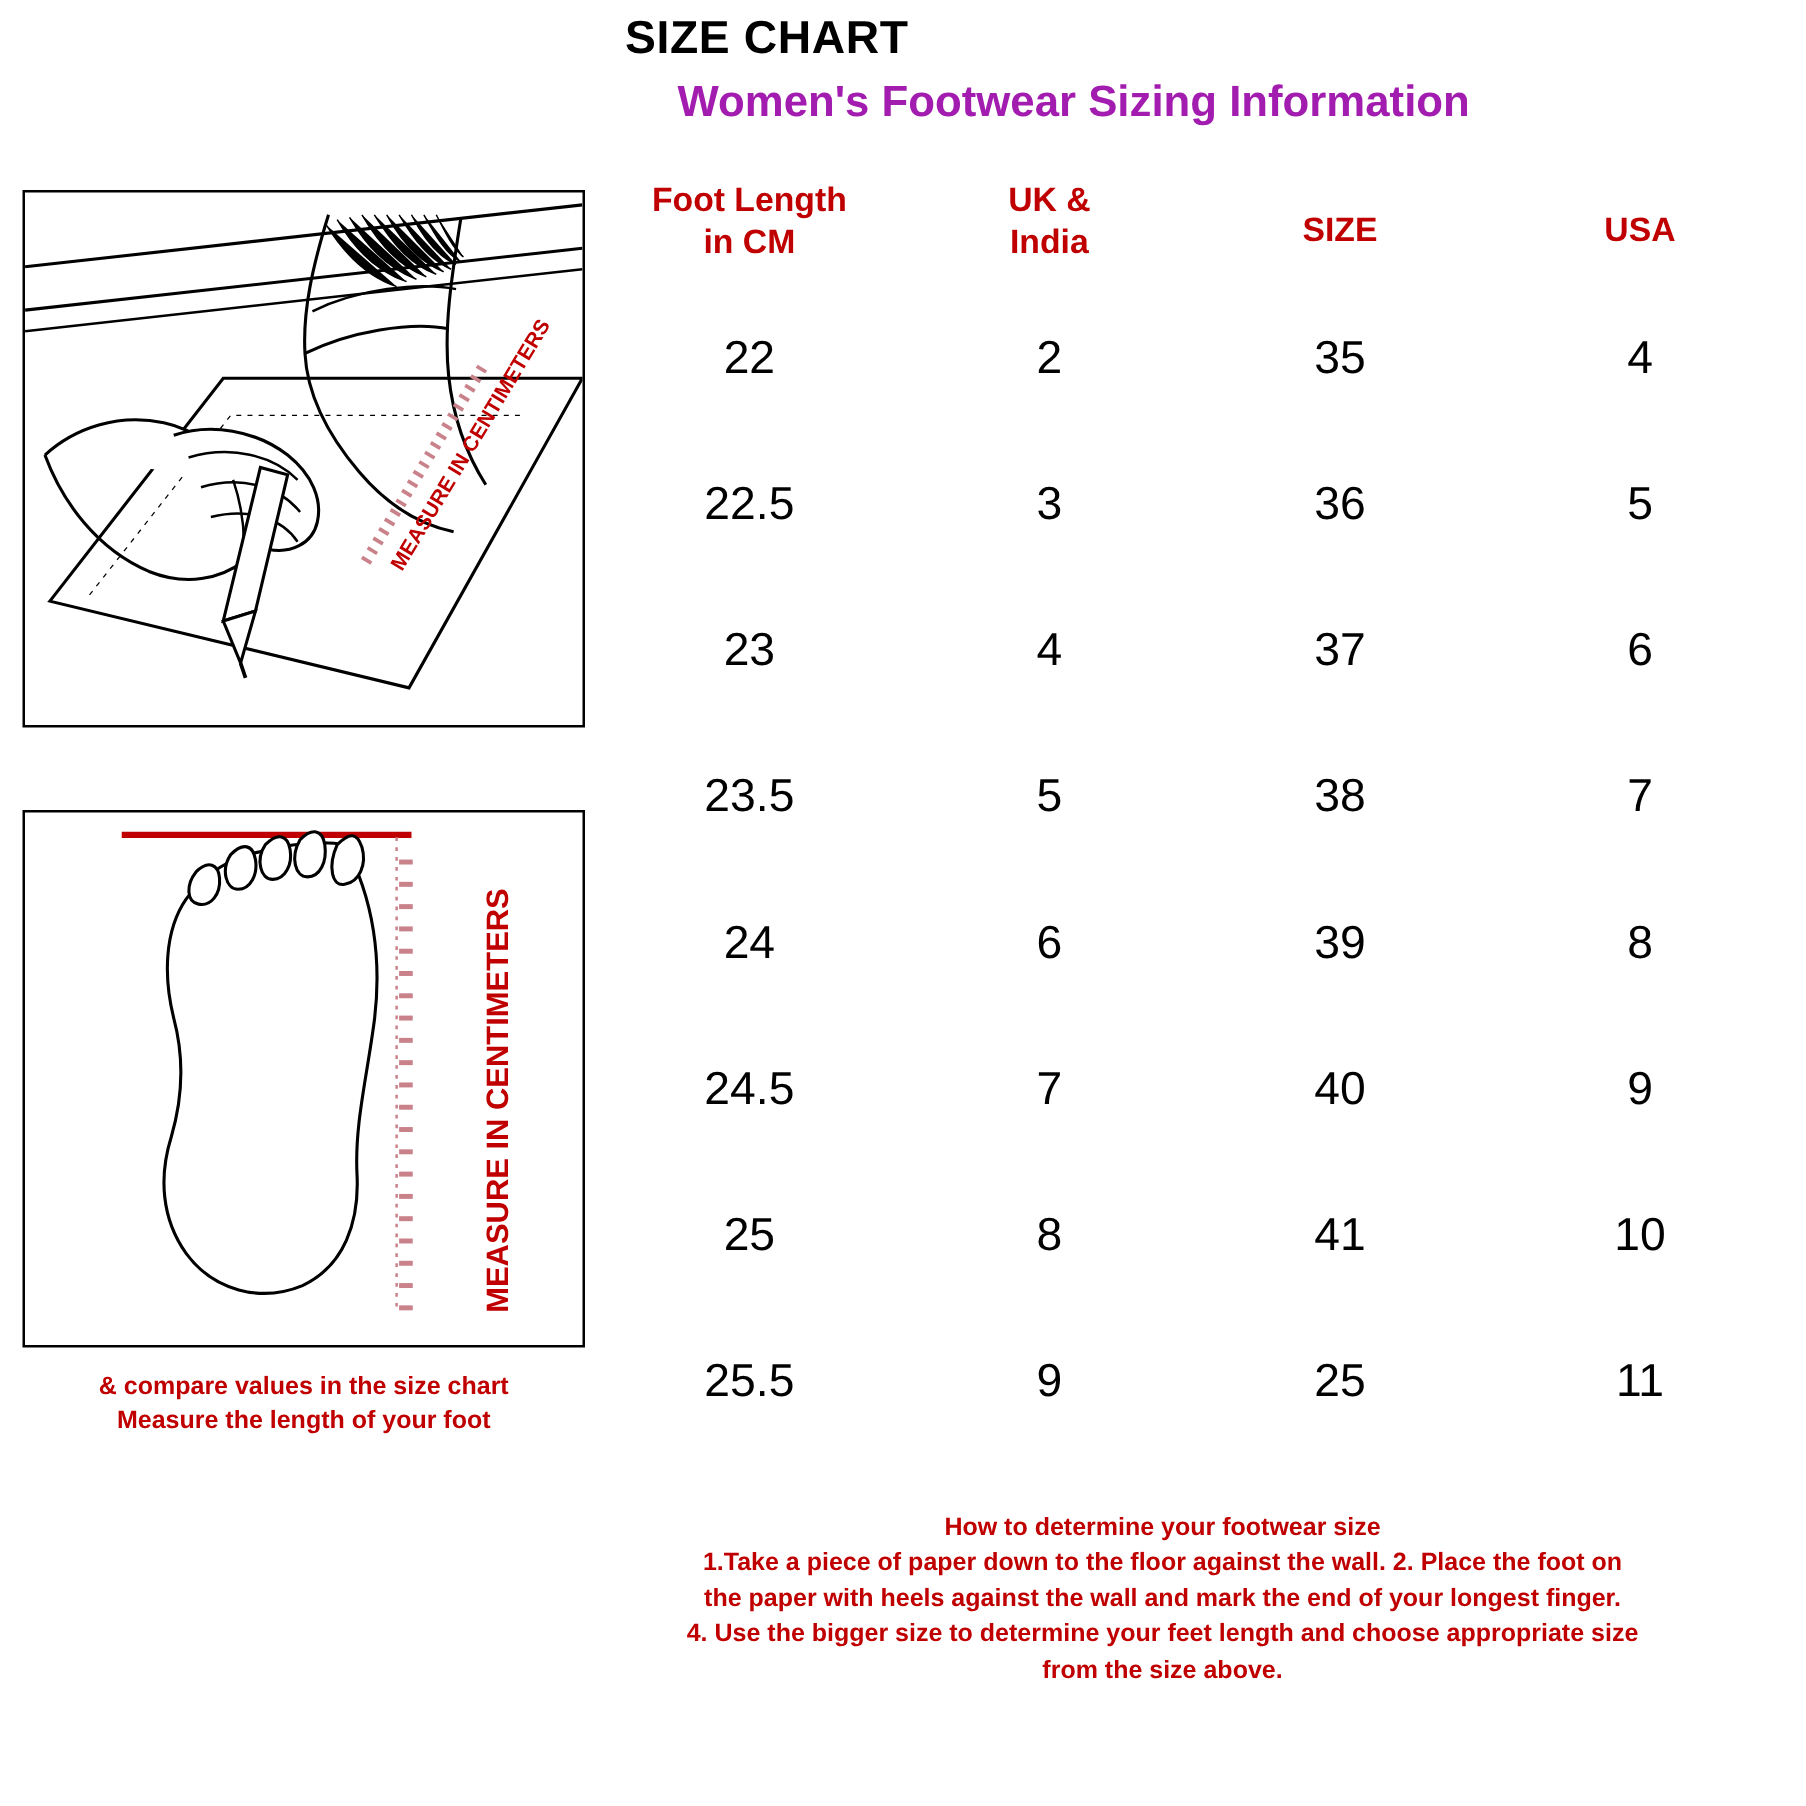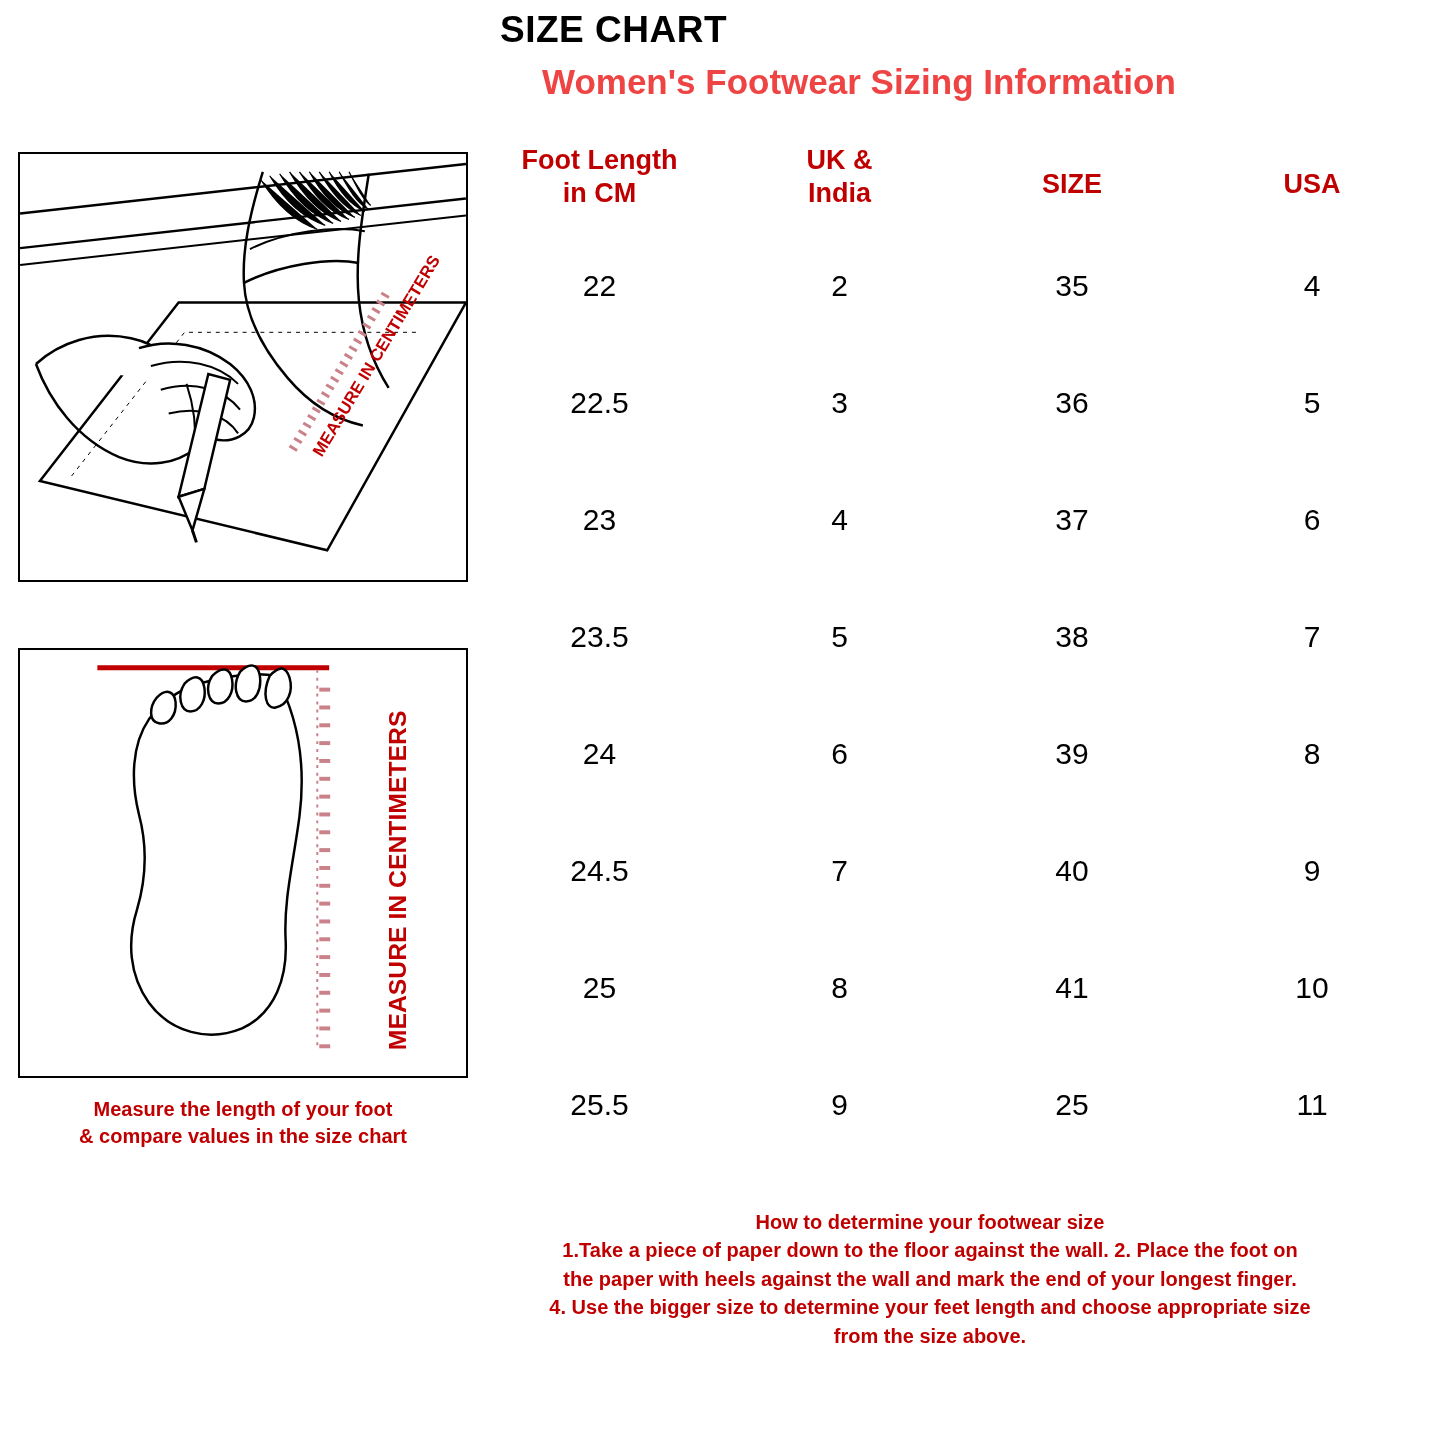--- a/index.html
+++ b/index.html
@@ -30,21 +30,21 @@
   .title-main {
     font-size: 37px;
     font-weight: bold;
     color: #000000;
     letter-spacing: 0.5px;
     line-height: 1.1;
   }
   .title-sub {
     font-size: 35px;
     font-weight: bold;
-    color: #ef4444;
+    color: #a21caf;
     margin-top: 12px;
     margin-left: 42px;
     line-height: 1.1;
   }
 
   
   .illus {
     position: absolute;
     border: 2px solid #000000;
     background: #ffffff;
@@ -91,21 +91,21 @@
     color: #c00000;
     font-size: 27px;
     font-weight: bold;
     padding: 4px 0 18px 0;
     vertical-align: top;
     line-height: 1.22;
   }
   table.size-table th .thline { display: block; }
   table.size-table td {
     color: #000000;
-    font-size: 30px;
+    font-size: 37px;
     text-align: center;
     height: 115px;
     vertical-align: middle;
   }
   th.col-cm { width: 255px; }
   th.col-uk { width: 225px; }
   th.col-euro { width: 240px; }
   th.col-usa { width: 240px; }
 
   th.col-cm, td.col-cm { }
@@ -248,22 +248,22 @@
         <rect x="302" y="362" width="11" height="4"></rect>
         <rect x="302" y="380" width="11" height="4"></rect>
         <rect x="302" y="398" width="11" height="4"></rect>
       </g>
       <line x1="300" y1="20" x2="300" y2="404" stroke="#c9818a" stroke-width="2" stroke-dasharray="3 5"></line>
       <text transform="translate(390,404) rotate(-90)" font-family="Liberation Sans, sans-serif" font-size="25" font-weight="bold" fill="#c00000">MEASURE IN CENTIMETERS</text>
     </svg>
   </div>
 
   <div class="caption">
+    <div>&amp; compare values in the size chart</div>
     <div>Measure the length of your foot</div>
-    <div>&amp; compare values in the size chart</div>
   </div>
 
   <div class="table-wrap">
     <table class="size-table">
       <thead>
         <tr>
           <th class="col-cm">
             <span class="thline">Foot Length</span>
             <span class="thline">in CM</span>
           </th>

